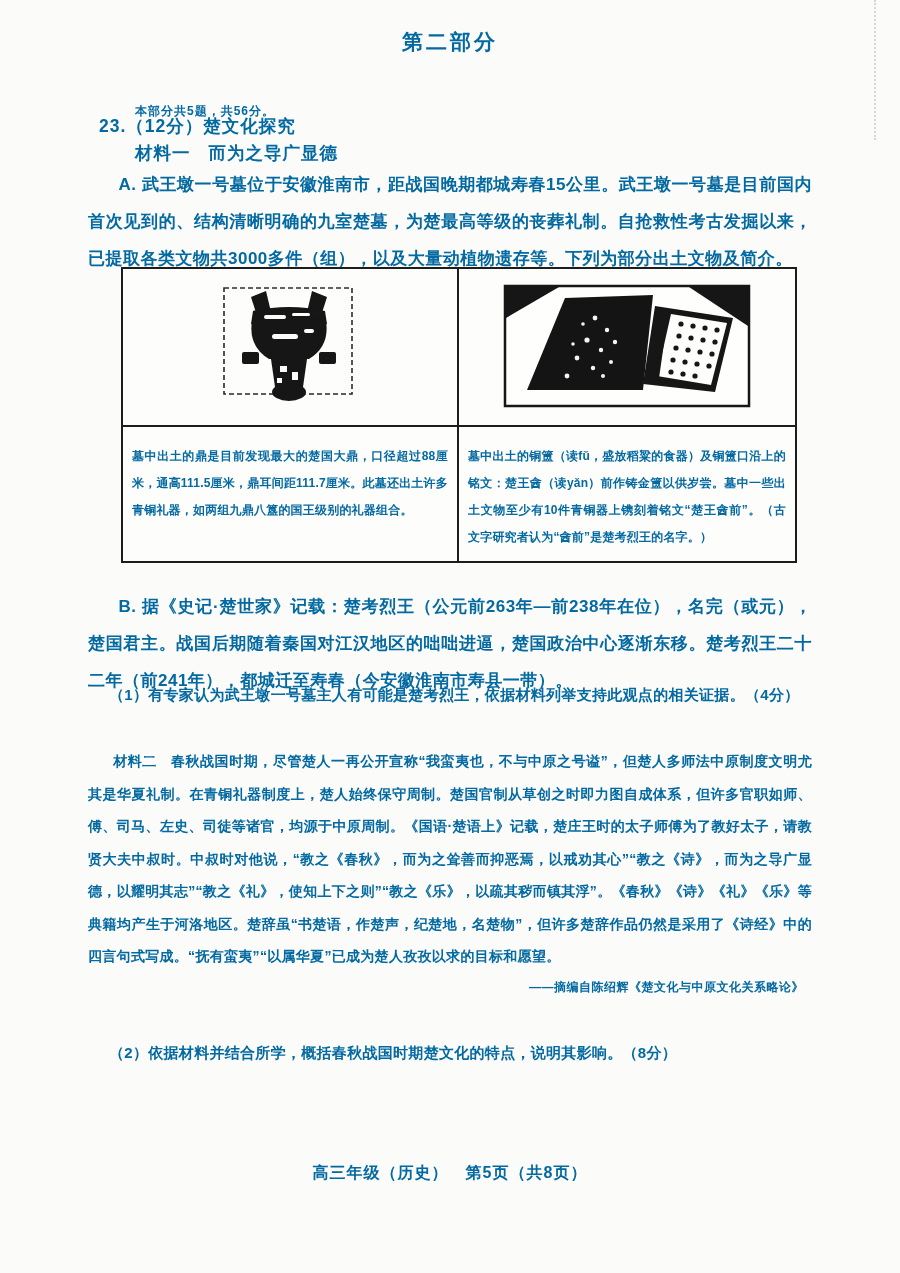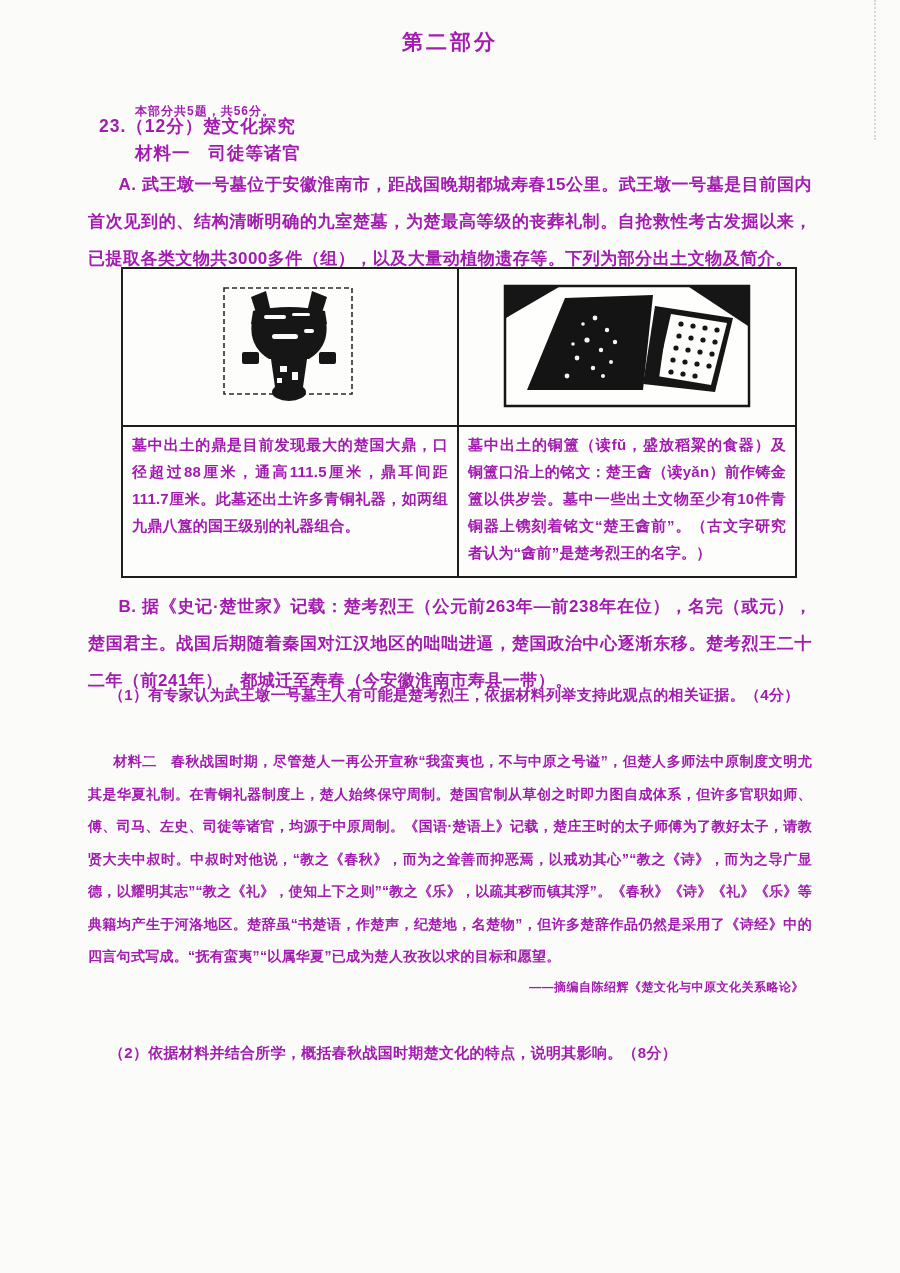--- a/index.html
+++ b/index.html
@@ -3,21 +3,21 @@
 <meta charset="utf-8">
 <style>
   html,body{margin:0;padding:0;background:#e8e8e6;}
   .page{
     position:relative;
     width:900px;height:1273px;
     margin:0 auto;
     background:#fbfbfa;
     font-family:"Liberation Sans","DejaVu Sans",sans-serif;
     font-weight:700;
-    color:#a21caf;
+    color:#0369a1;
     overflow:hidden;
   }
   .section-title{
     position:absolute;top:28px;left:0;width:100%;
     text-align:center;font-size:21px;letter-spacing:3px;
   }
   .section-note{position:absolute;top:77px;left:135px;font-size:12px;letter-spacing:1px;margin-top:26px;}
   .q23-heading{position:absolute;top:114px;left:99px;font-size:17.5px;letter-spacing:1px;}
   .material-one{position:absolute;top:141px;left:135px;font-size:17.5px;letter-spacing:1px;}
   .material-one .mat-title{margin-left:18px;}
@@ -34,21 +34,21 @@
     border:2px solid #1d1d1d;
     display:grid;grid-template-columns:1fr 1fr;
     background:#fdfdfc;
   }
   .img-cell{
     height:156px;border-bottom:2px solid #1d1d1d;
     display:flex;align-items:center;justify-content:center;
   }
   .img-cell.left-col{border-right:2px solid #1d1d1d;}
   .txt-cell{
-    padding:4px 9px 10px;font-size:15px;line-height:27px;
+    padding:16px 9px 10px;font-size:12px;line-height:27px;
     text-align:justify;letter-spacing:0.2px;margin:0;
   }
   .txt-cell.left-col{border-right:2px solid #1d1d1d;}
   .question{
     position:absolute;left:88px;width:780px;
     font-size:15px;white-space:nowrap;margin:0;
     text-indent:1.4em;letter-spacing:0.3px;
   }
   .question-1{top:686px;}
   .question-2{top:1044px;}
@@ -78,21 +78,21 @@
 
   <div class="scan-dotted-line"></div>
 
   <div class="section-title">第二部分</div>
 
   <div class="section-note">本部分共5题，共56分。</div>
 
   <div class="q23-heading">23.（12分）楚文化探究</div>
 
   <div class="material-one">
-    <span class="mat-label">材料一</span><span class="mat-title">司徒等诸官</span>
+    <span class="mat-label">材料一</span><span class="mat-title">而为之导广显德</span>
   </div>
 
   <p class="para para-a">A. 武王墩一号墓位于安徽淮南市，距战国晚期都城寿春15公里。武王墩一号墓是目前国内首次见到的、结构清晰明确的九室楚墓，为楚最高等级的丧葬礼制。自抢救性考古发掘以来，已提取各类文物共3000多件（组），以及大量动植物遗存等。下列为部分出土文物及简介。</p>
 
   <div class="artifact-table">
 
     <div class="img-cell left-col">
       <svg width="140" height="130" viewBox="0 0 140 130" role="img">
         <rect x="4" y="6" width="128" height="106" fill="none" stroke="#2a2a2a" stroke-width="1.6" stroke-dasharray="5 3"></rect>
         <g fill="#161616">
@@ -174,14 +174,15 @@
 
   <p class="question question-1">（1）有专家认为武王墩一号墓主人有可能是楚考烈王，依据材料列举支持此观点的相关证据。（4分）</p>
 
   <div class="material-two-flow">
     <p class="material-two"><span class="mat2-label">材料二</span><span>春秋战国时期，尽管楚人一再公开宣称“我蛮夷也，不与中原之号谥”，但楚人多师法中原制度文明尤其是华夏礼制。在青铜礼器制度上，楚人始终保守周制。楚国官制从草创之时即力图自成体系，但许多官职如师、傅、司马、左史、司徒等诸官，均源于中原周制。《国语·楚语上》记载，楚庄王时的太子师傅为了教好太子，请教贤大夫中叔时。中叔时对他说，“教之《春秋》，而为之耸善而抑恶焉，以戒劝其心”“教之《诗》，而为之导广显德，以耀明其志”“教之《礼》，使知上下之则”“教之《乐》，以疏其秽而镇其浮”。《春秋》《诗》《礼》《乐》等典籍均产生于河洛地区。楚辞虽“书楚语，作楚声，纪楚地，名楚物”，但许多楚辞作品仍然是采用了《诗经》中的四言句式写成。“抚有蛮夷”“以属华夏”已成为楚人孜孜以求的目标和愿望。</span></p>
     <p class="attribution">——摘编自陈绍辉《楚文化与中原文化关系略论》</p>
   </div>
 
   <p class="question question-2">（2）依据材料并结合所学，概括春秋战国时期楚文化的特点，说明其影响。（8分）</p>
 
+  <div class="page-footer">高三年级（历史）　第5页（共8页）</div>
 
 </div>
 
 </body></html>

